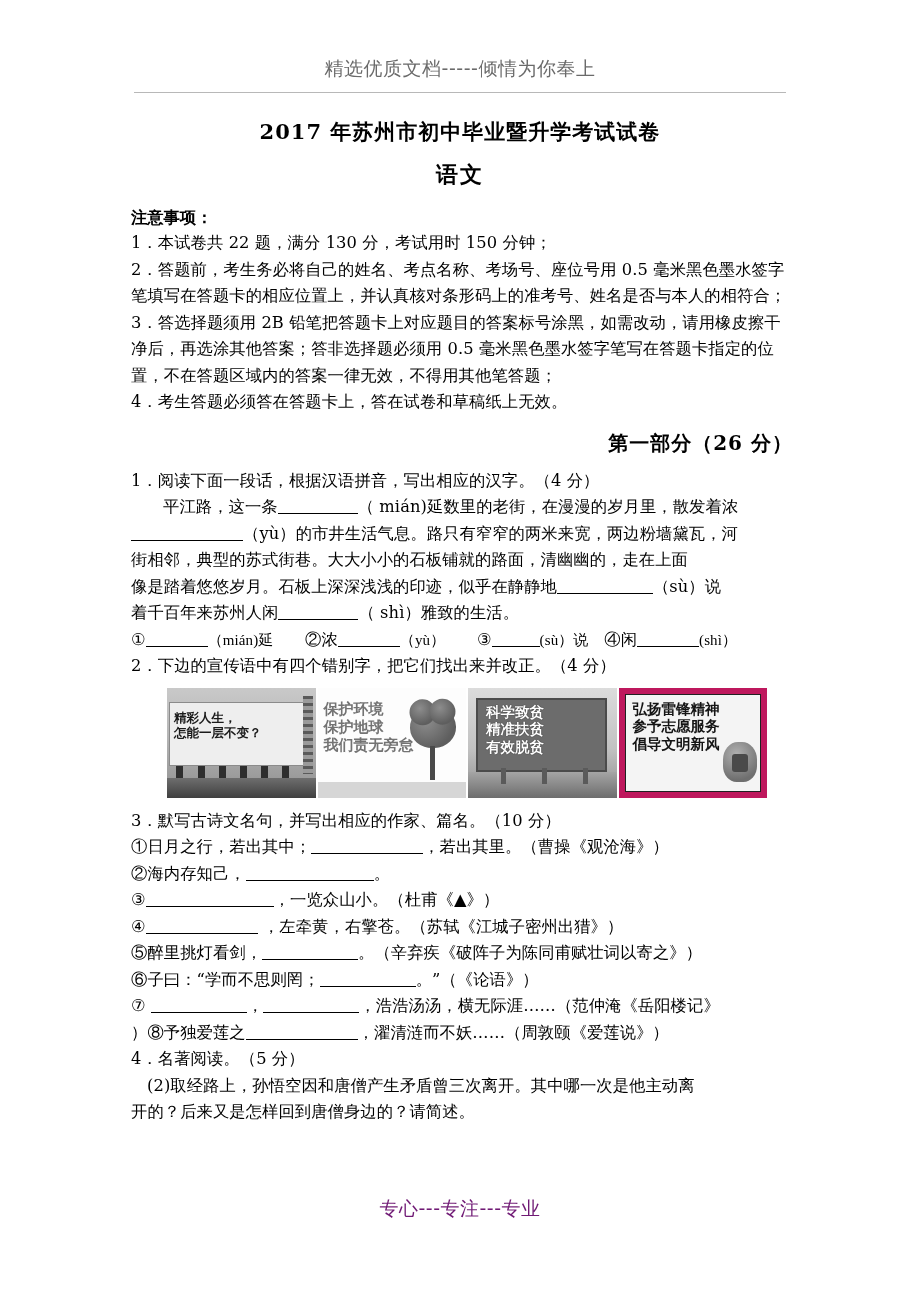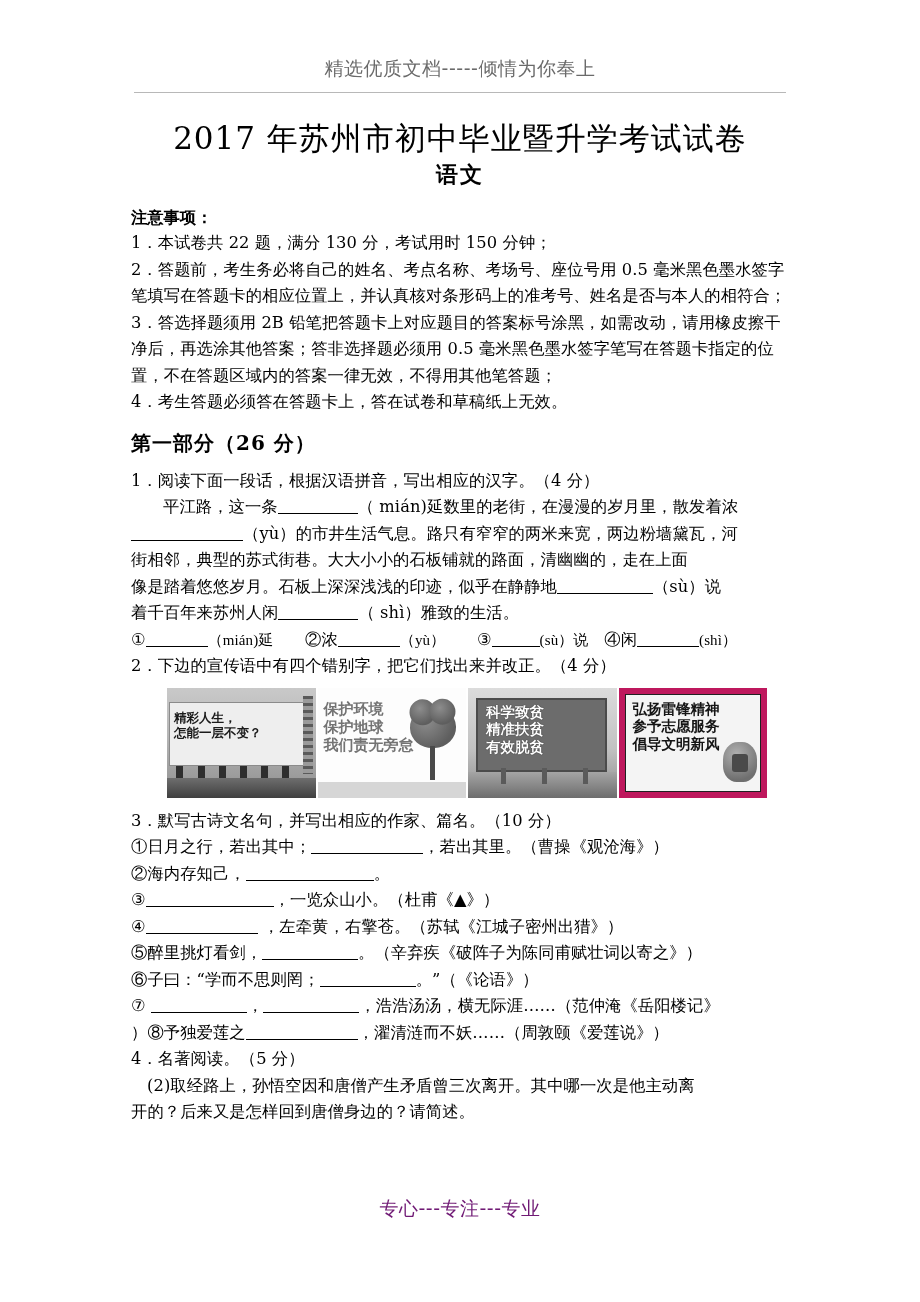--- a/index.html
+++ b/index.html
@@ -45,22 +45,22 @@
   }
 
   
   .main-title {
     position: absolute;
     left: 130px;
     top: 118px;
     width: 660px;
     text-align: center;
     font-family: "DejaVu Serif", "Liberation Serif", serif;
-    font-weight: normal;
-    font-size: 31px;
+    font-weight: bold;
+    font-size: 21px;
     letter-spacing: 1px;
     white-space: nowrap;
   }
   .sub-title {
     position: absolute;
     left: 130px;
     top: 160px;
     width: 660px;
     text-align: center;
     font-weight: bold;
@@ -87,21 +87,21 @@
 
   .notes-head {
     font-weight: bold;
     font-size: 16.3px;
     line-height: 25px;
   }
 
   
   .part-title {
     width: 662px;
-    text-align: left;
+    text-align: right;
     font-weight: bold;
     font-size: 20px;
     letter-spacing: 1px;
     margin-top: 14px;
     margin-bottom: 11px;
   }
 
   
   .blank {
     display: inline-block;

